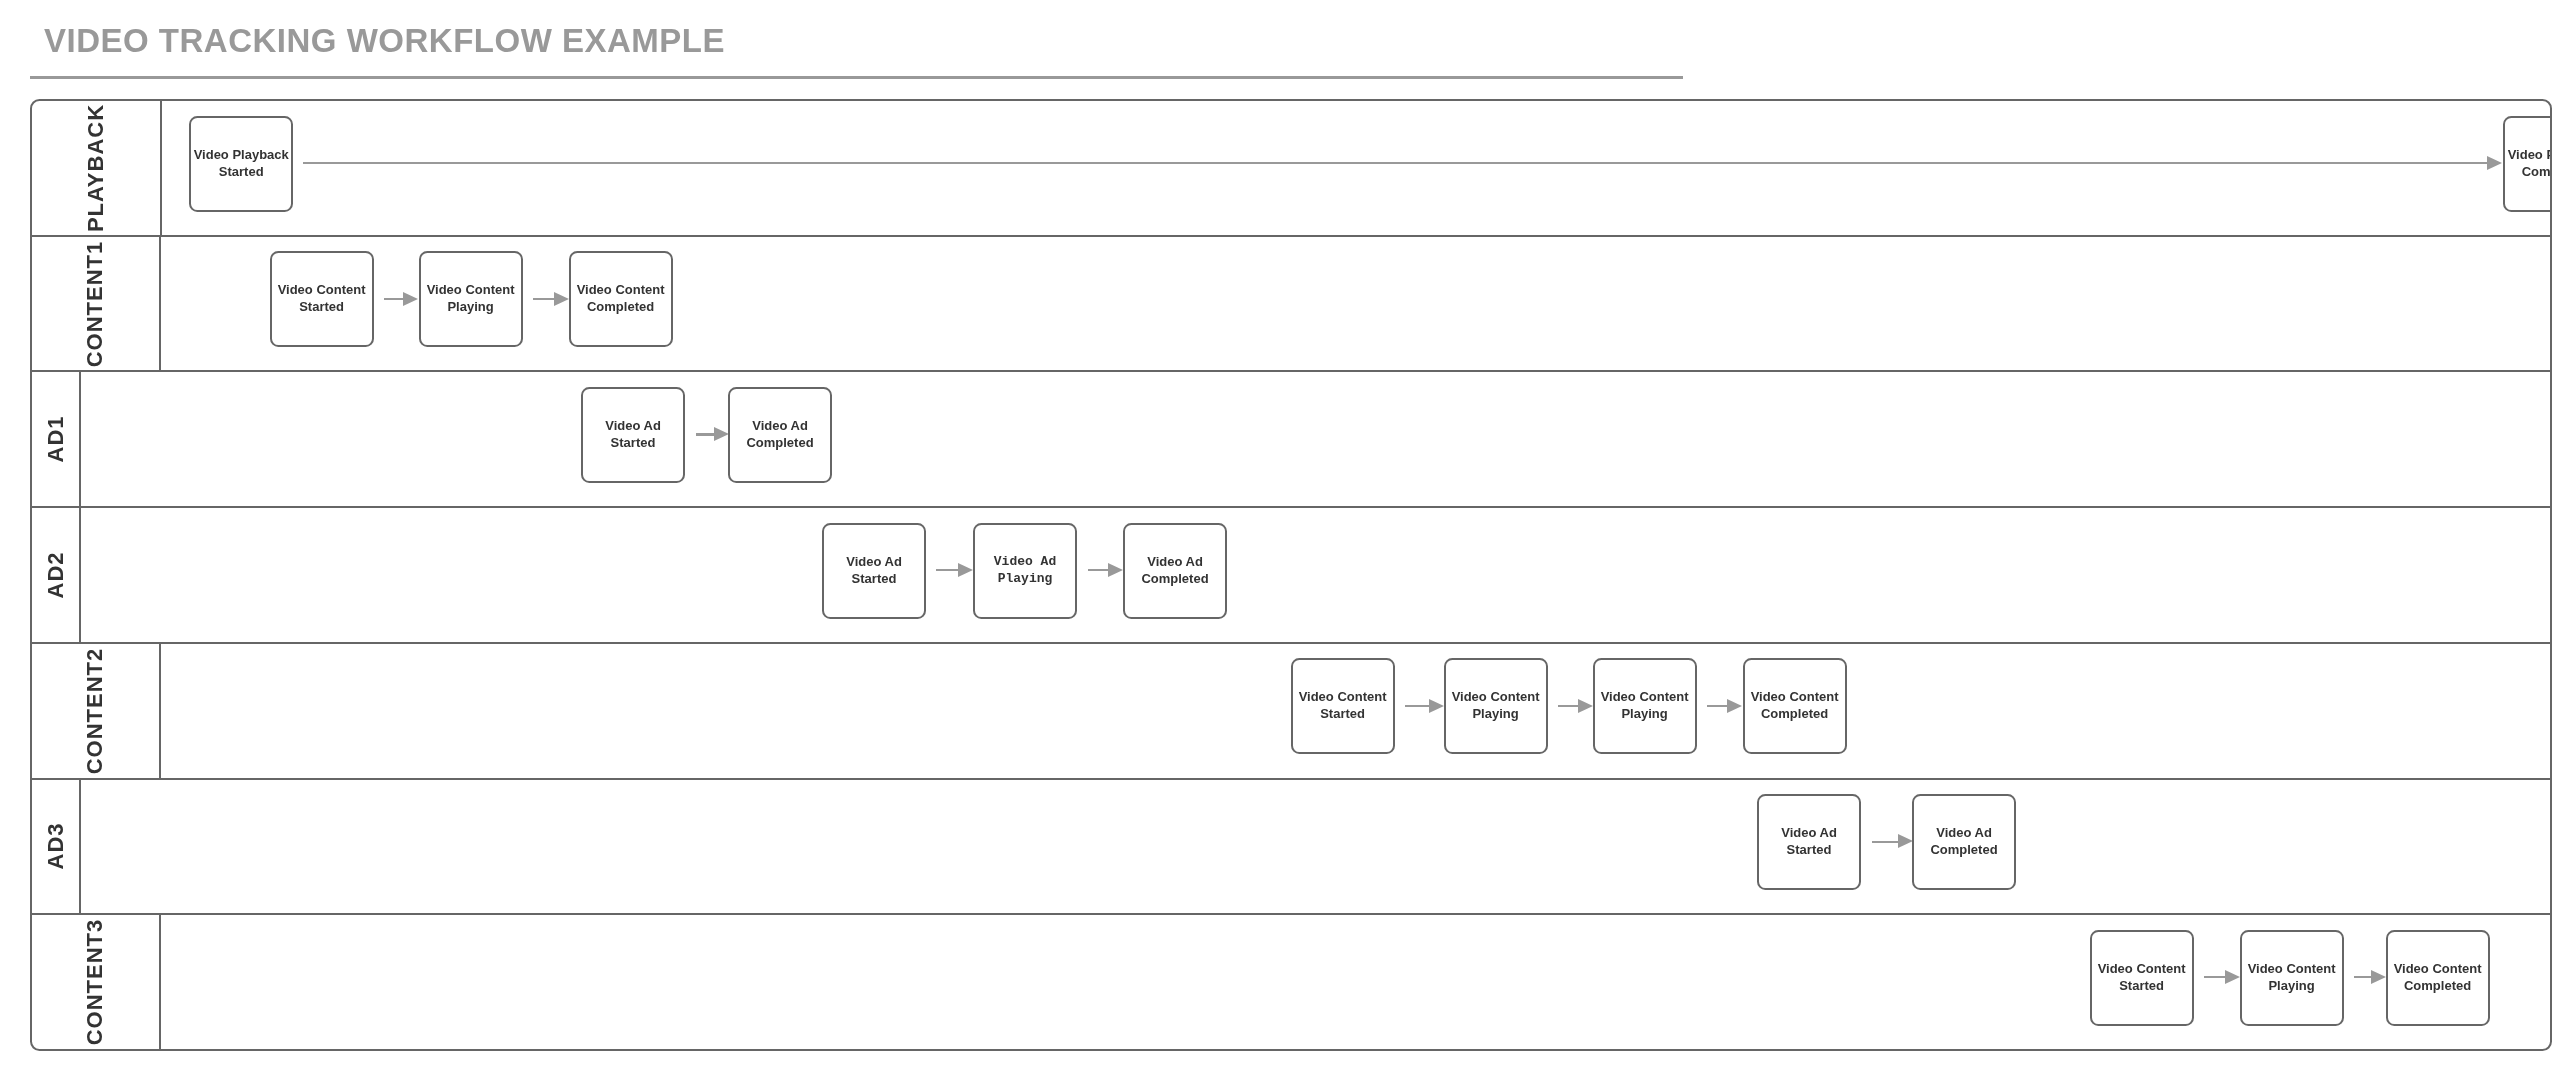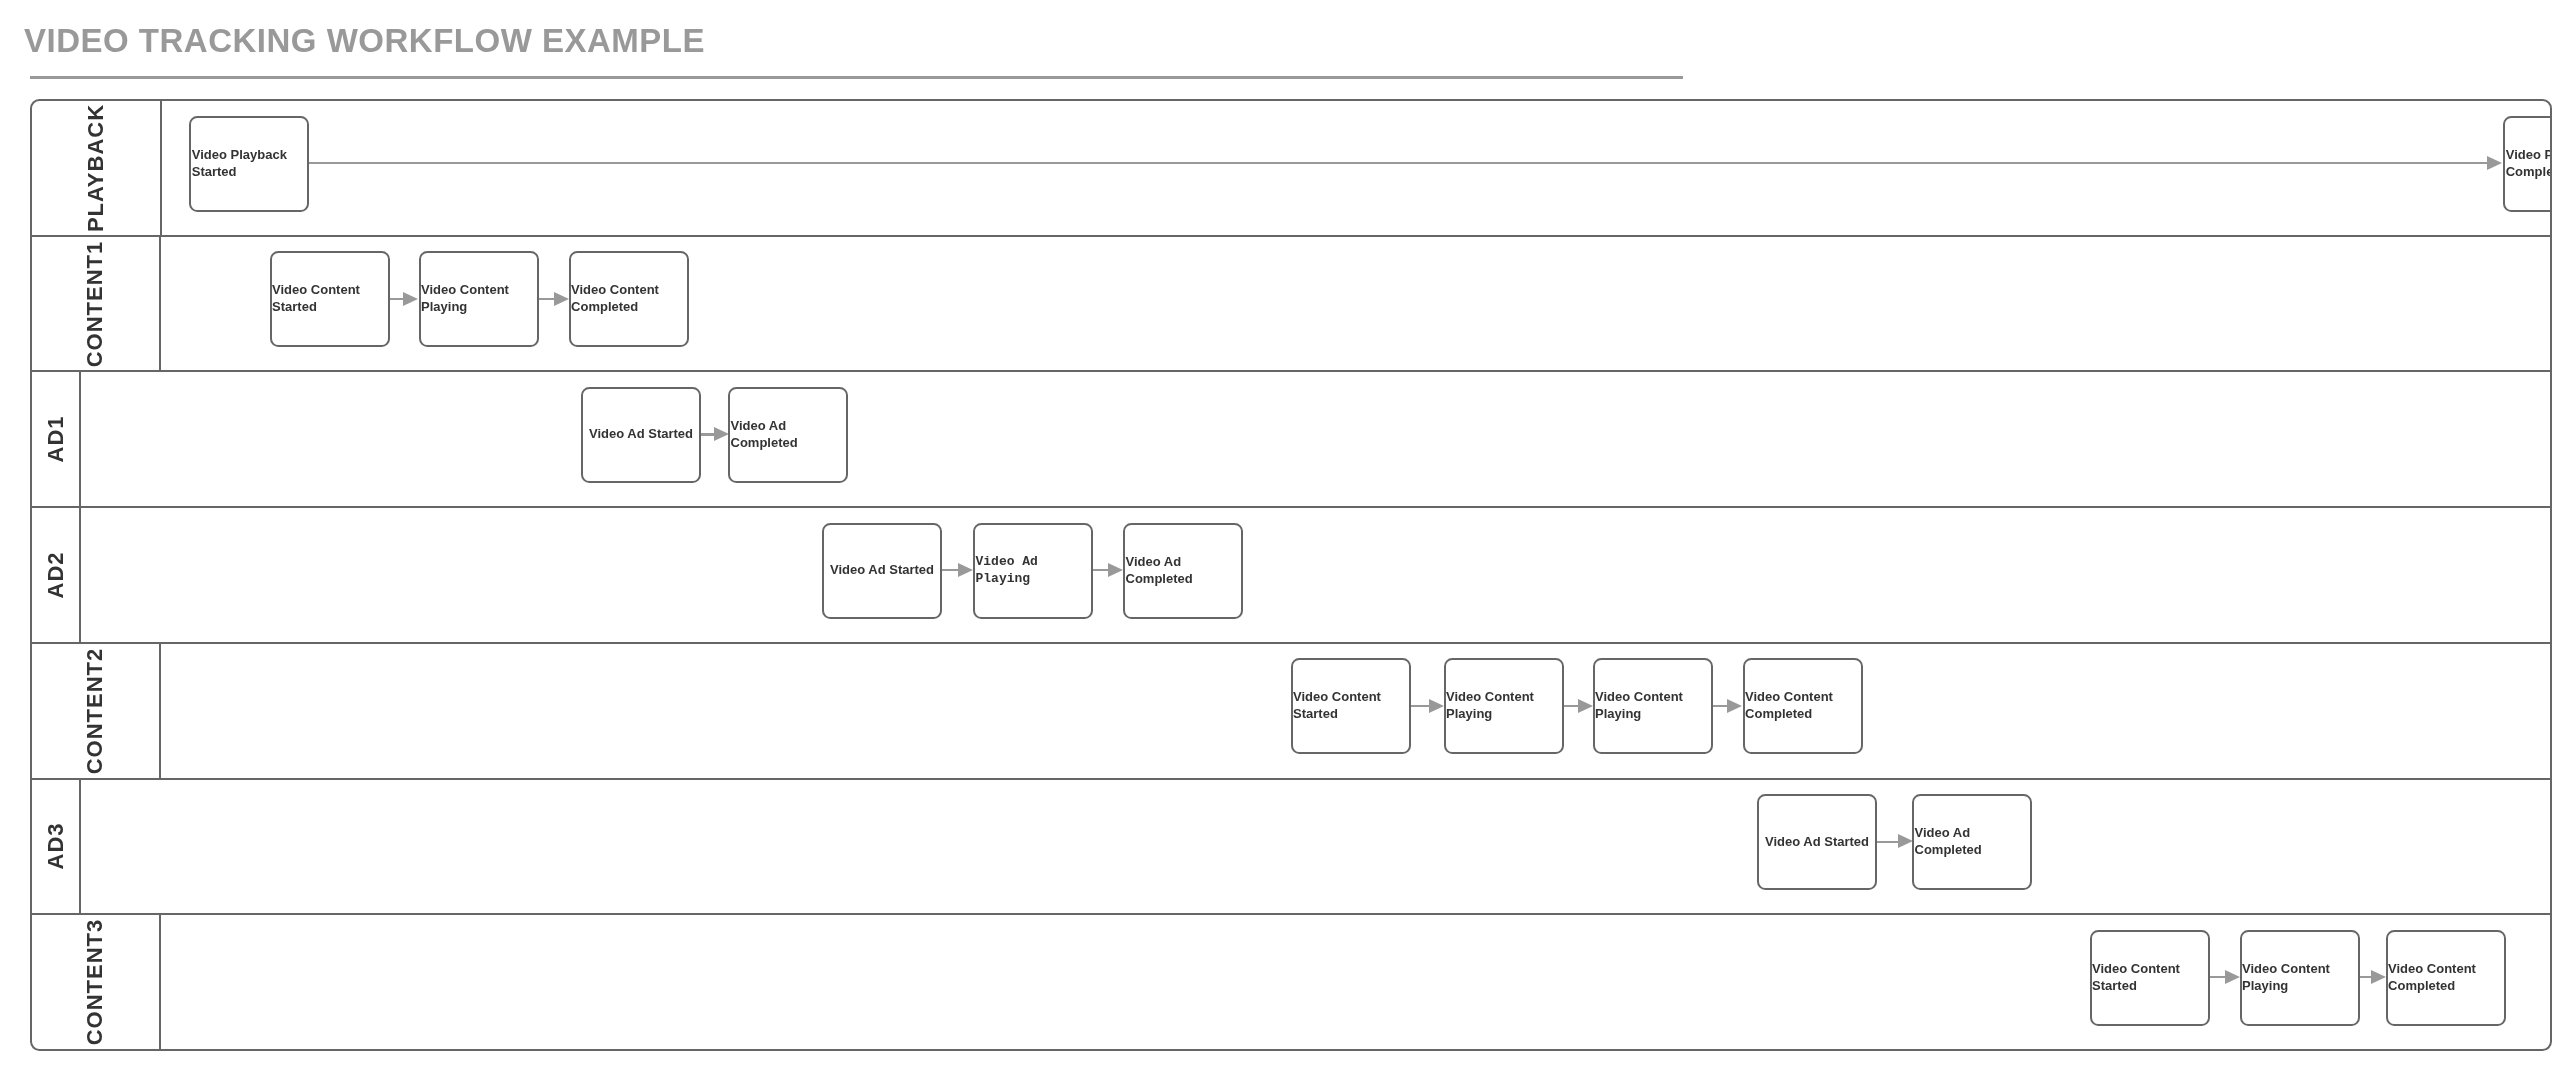--- a/index.html
+++ b/index.html
@@ -6,21 +6,21 @@
   .page {
     position: relative;
     width: 2576px;
     height: 1087px;
     background: var(--bg, #ffffff);
     font-family: "Liberation Sans", "DejaVu Sans", sans-serif;
     overflow: hidden;
   }
   .title {
     position: absolute;
-    left: 24px;
+    left: 44px;
     top: 23px;
     margin: 0;
     font-size: 33px;
     line-height: 1.1;
     font-weight: 700;
     letter-spacing: 0.5px;
     color: var(--title-color, #999999);
     white-space: nowrap;
     text-align: center;
   }
@@ -70,29 +70,30 @@
     color: var(--text-dark, #333333);
     white-space: nowrap;
   }
   .lane-body {
     position: relative;
     flex: 1 1 auto;
   }
   .node {
     position: absolute;
     top: 14.5px;
-    width: 120px;
+    width: 104px;
     height: 96px;
     box-sizing: border-box;
     background: var(--node-fill, #ffffff);
     border: 2.1px solid var(--line, #666666);
     border-radius: 8.3px;
     display: flex;
     align-items: center;
     justify-content: center;
+    text-align: center;
     padding: 0 0.5px;
     z-index: 2;
   }
   .node-label {
     font-size: 13px;
     font-weight: 700;
     line-height: 1.3;
     color: var(--text-dark, #333333);
   }
   .arrow {

